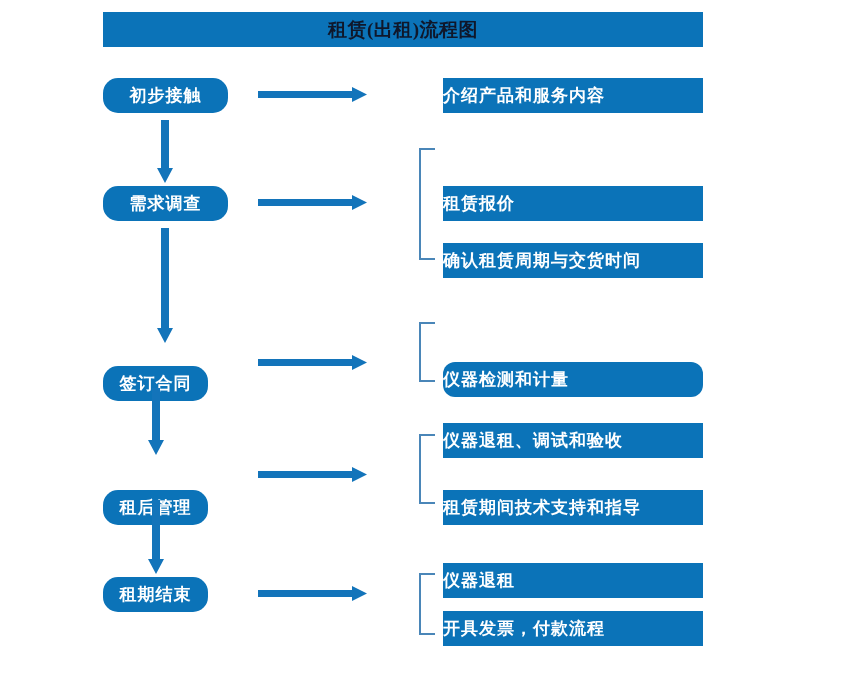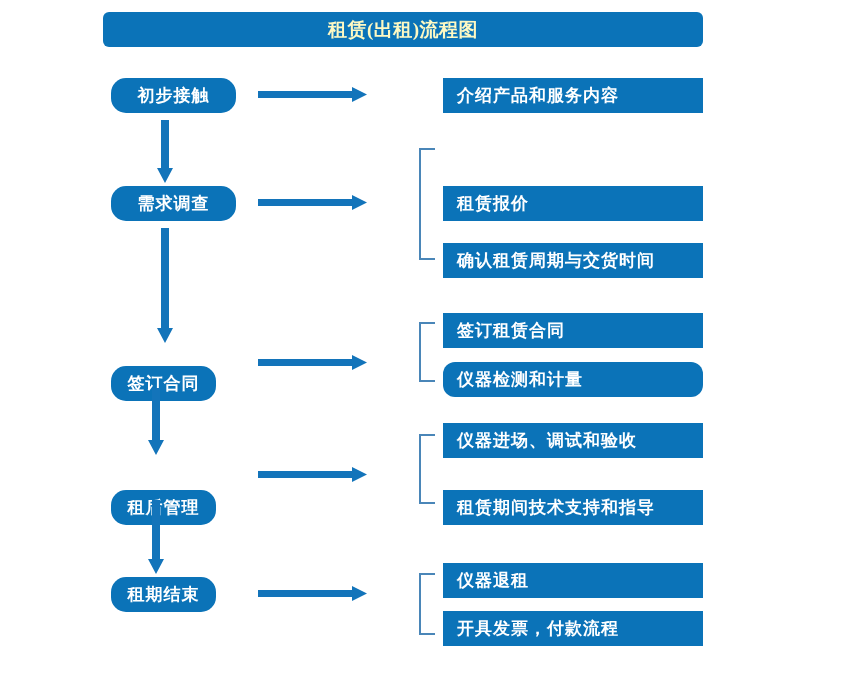--- a/index.html
+++ b/index.html
@@ -11,44 +11,43 @@
     overflow:hidden;
   }
   #canvas{position:absolute;left:0;top:0;width:844px;height:688px;}
 
   
   .title-bar{
     position:absolute;
     left:103px;top:12px;
     width:600px;height:35px;
     background:#0b73b8;
-    color:#fef9c3;
+    color:#0f172a;
     font-size:19px;
     font-weight:bold;
     display:flex;align-items:center;justify-content:center;
     letter-spacing:.5px;
-    border-radius:6px;
   }
 
   
   .box{
     position:absolute;
     background:#0b73b8;
     color:#ffffff;
     font-size:17px;
     font-weight:bold;
     display:flex;
     align-items:center;
     box-sizing:border-box;
-    padding-left:14px;
+    padding-left:0;
     letter-spacing:1px;
     white-space:nowrap;
   }
   .stage-box{
-    left:111px;
+    left:103px;
     height:35px;
     justify-content:center;
     padding-left:0;
     border-radius:15px;
   }
   .stage-box.wide{width:125px;}
   .stage-box.narrow{width:105px;}
 
   .detail-box{
     left:443px;
@@ -162,27 +161,26 @@
 
   <div class="bracket" style="left:419px;top:148px;height:112px;"></div>
 
 
   <div class="box detail-box" style="top:186px;">租赁报价</div>
 
   <div class="box detail-box" style="top:243px;">确认租赁周期与交货时间</div>
 
   <div class="bracket" style="left:419px;top:322px;height:60px;"></div>
 
-  <div class="box detail-box" style="top:313px;">签订租赁合同</div>
 
   <div class="box detail-box" style="top:362px;border-radius:12px;">仪器检测和计量</div>
 
   <div class="bracket" style="left:419px;top:434px;height:70px;"></div>
 
-  <div class="box detail-box" style="top:423px;">仪器进场、调试和验收</div>
+  <div class="box detail-box" style="top:423px;">仪器退租、调试和验收</div>
 
   <div class="box detail-box" style="top:490px;">租赁期间技术支持和指导</div>
 
   <div class="bracket" style="left:419px;top:573px;height:62px;"></div>
 
   <div class="box detail-box" style="top:563px;">仪器退租</div>
 
   <div class="box detail-box" style="top:611px;">开具发票，付款流程</div>
 
 </div>

